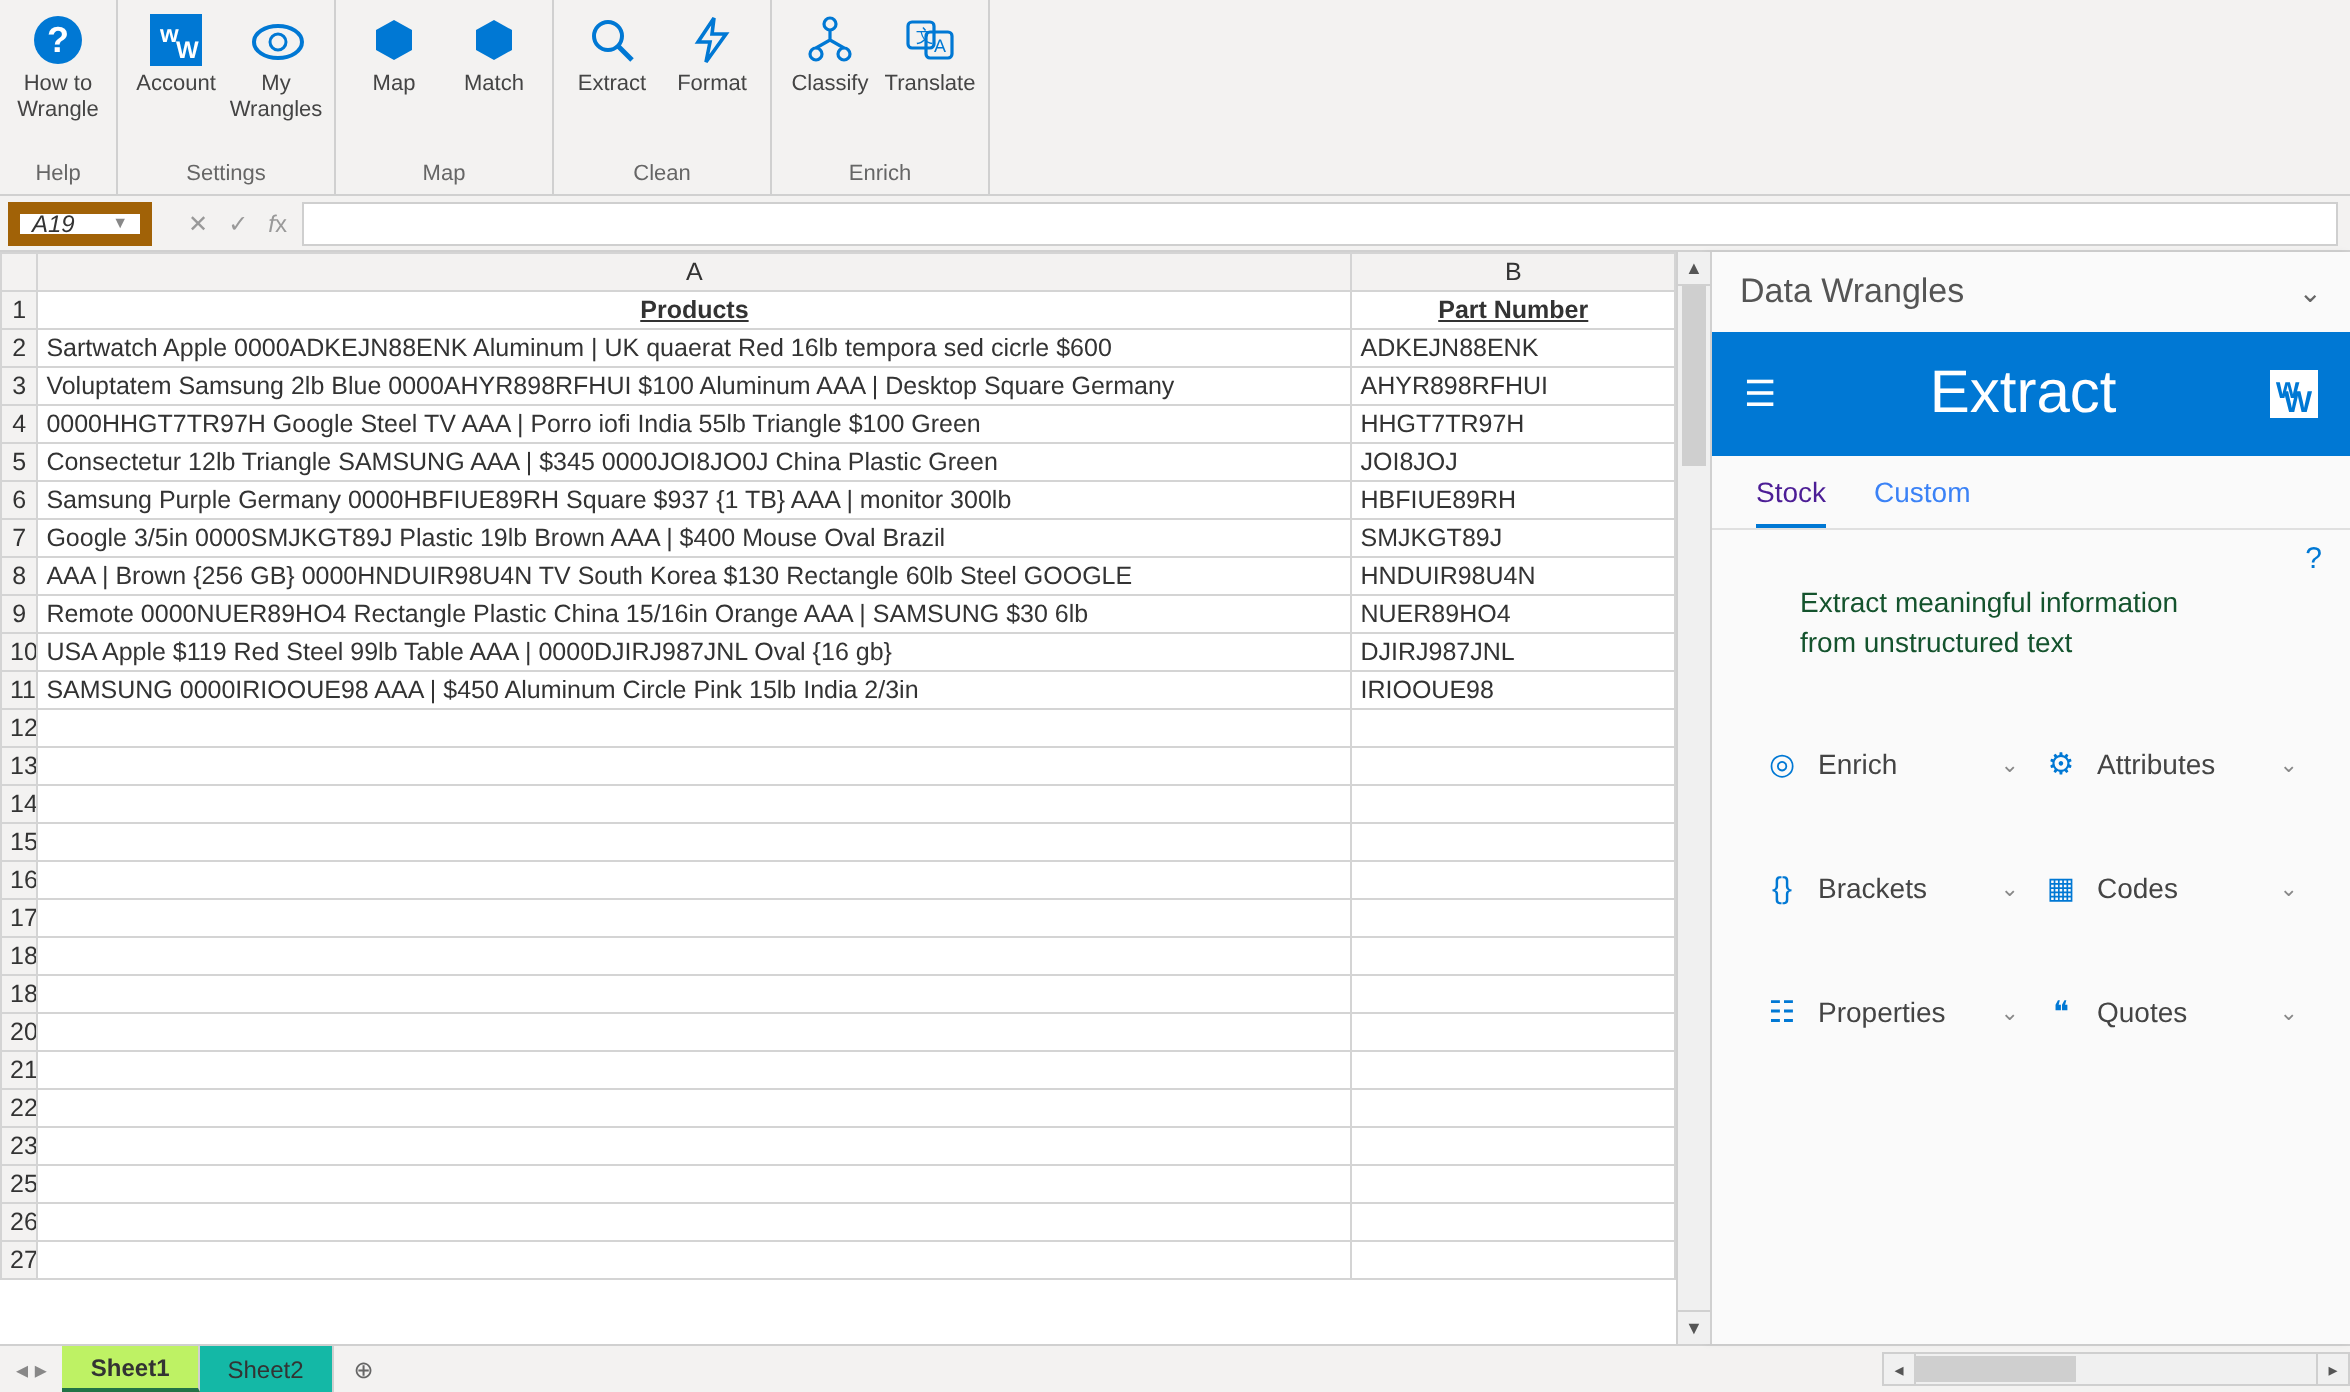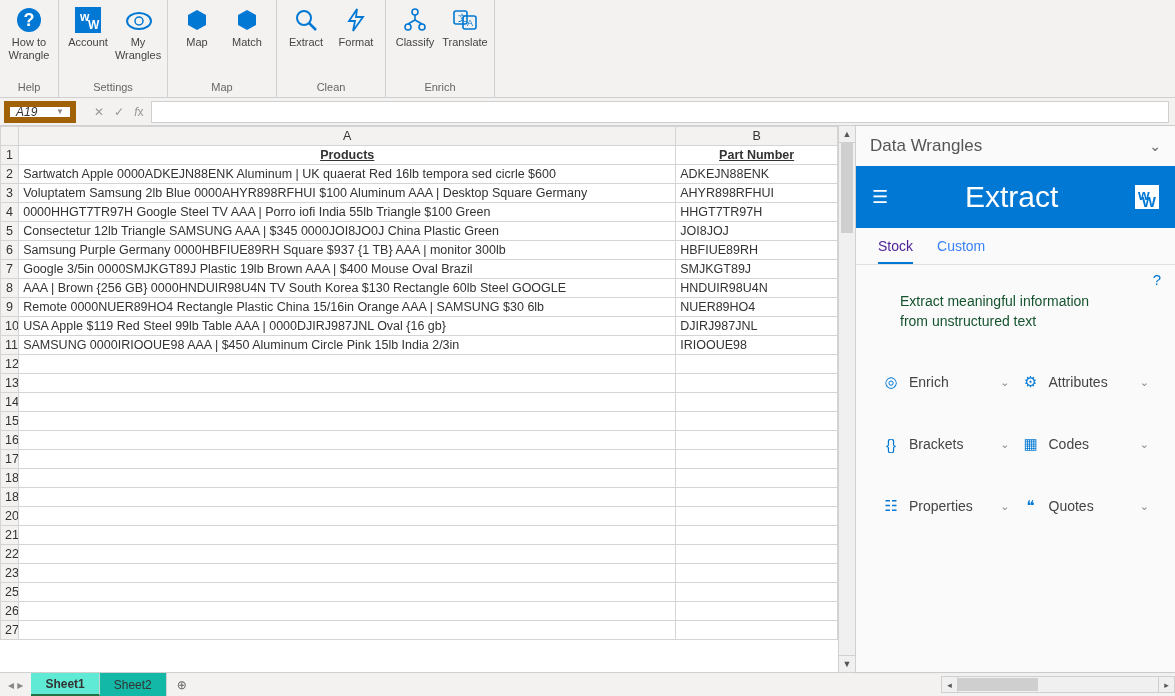--- a/index.html
+++ b/index.html
@@ -62,21 +62,21 @@
   .sp-grid{display:grid;grid-template-columns:1fr 1fr;gap:44px 12px;padding:0 6px;}
   .sp-item{display:flex;align-items:center;justify-content:space-between;cursor:pointer;color:#444;font-size:14px;}
   .sp-item .left{display:flex;align-items:center;gap:9px;}
   .sp-item .ic{color:#0078d4;font-size:15px;width:18px;text-align:center;}
   .sp-item .chev{color:#888;font-size:11px;}
 
   
   .sheettabs{height:24px;background:#f3f2f1;border-top:1px solid #d0d0d0;display:flex;align-items:stretch;font-size:12px;}
   .st-nav{display:flex;align-items:center;padding:0 8px;color:#888;gap:10px;}
   .st-tab{padding:0 14px;display:flex;align-items:center;border-right:1px solid #d0d0d0;cursor:pointer;background:#14b8a6;}
-  .st-tab.active{background:#5eead4;border-bottom:2px solid #217346;font-weight:600;}
+  .st-tab.active{background:#bef264;border-bottom:2px solid #217346;font-weight:600;}
   .st-add{padding:0 10px;display:flex;align-items:center;color:#666;cursor:pointer;}
   .st-spacer{flex:1}
   .hscroll{display:flex;align-items:center;gap:0;}
   .hscroll .harrow{width:17px;height:17px;border:1px solid #cfcfcf;display:flex;align-items:center;justify-content:center;font-size:9px;background:#f0f0f0;color:#555;}
   .hscroll .htrack{width:200px;height:17px;background:#f0f0f0;border-top:1px solid #cfcfcf;border-bottom:1px solid #cfcfcf;position:relative;}
   .hscroll .hthumb{position:absolute;left:0;top:1px;bottom:1px;width:80px;background:#cfcfcf;}
 
   svg{display:block}
 </style>
 </head>

